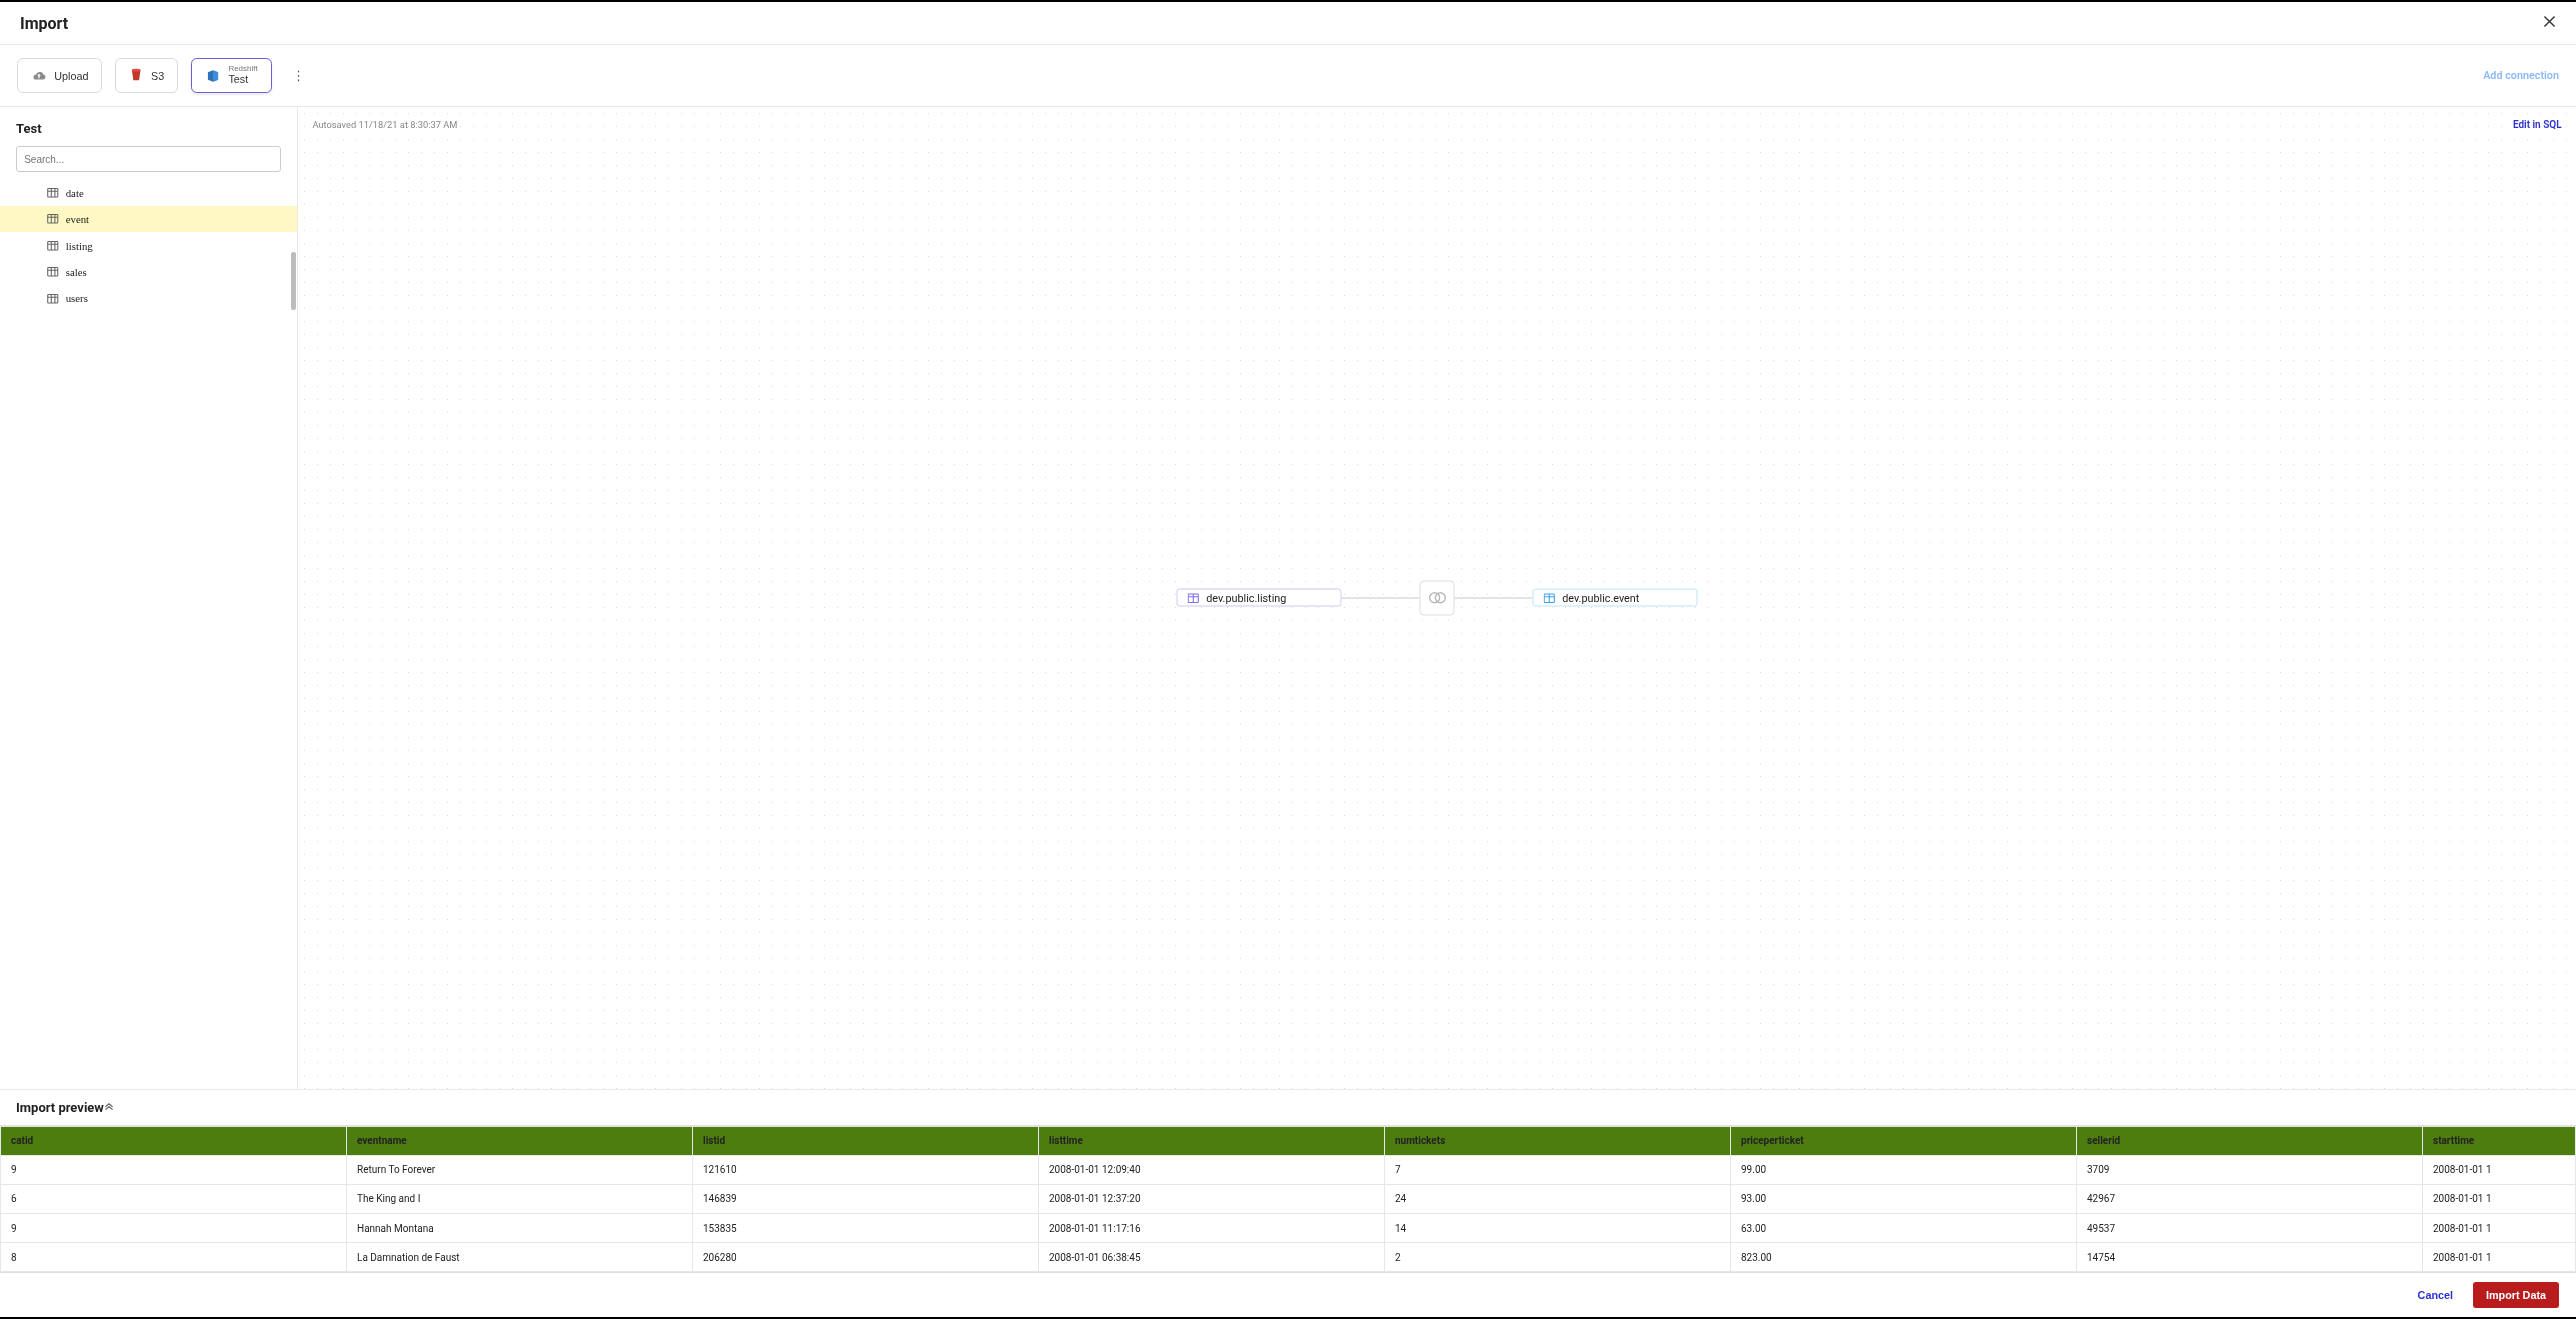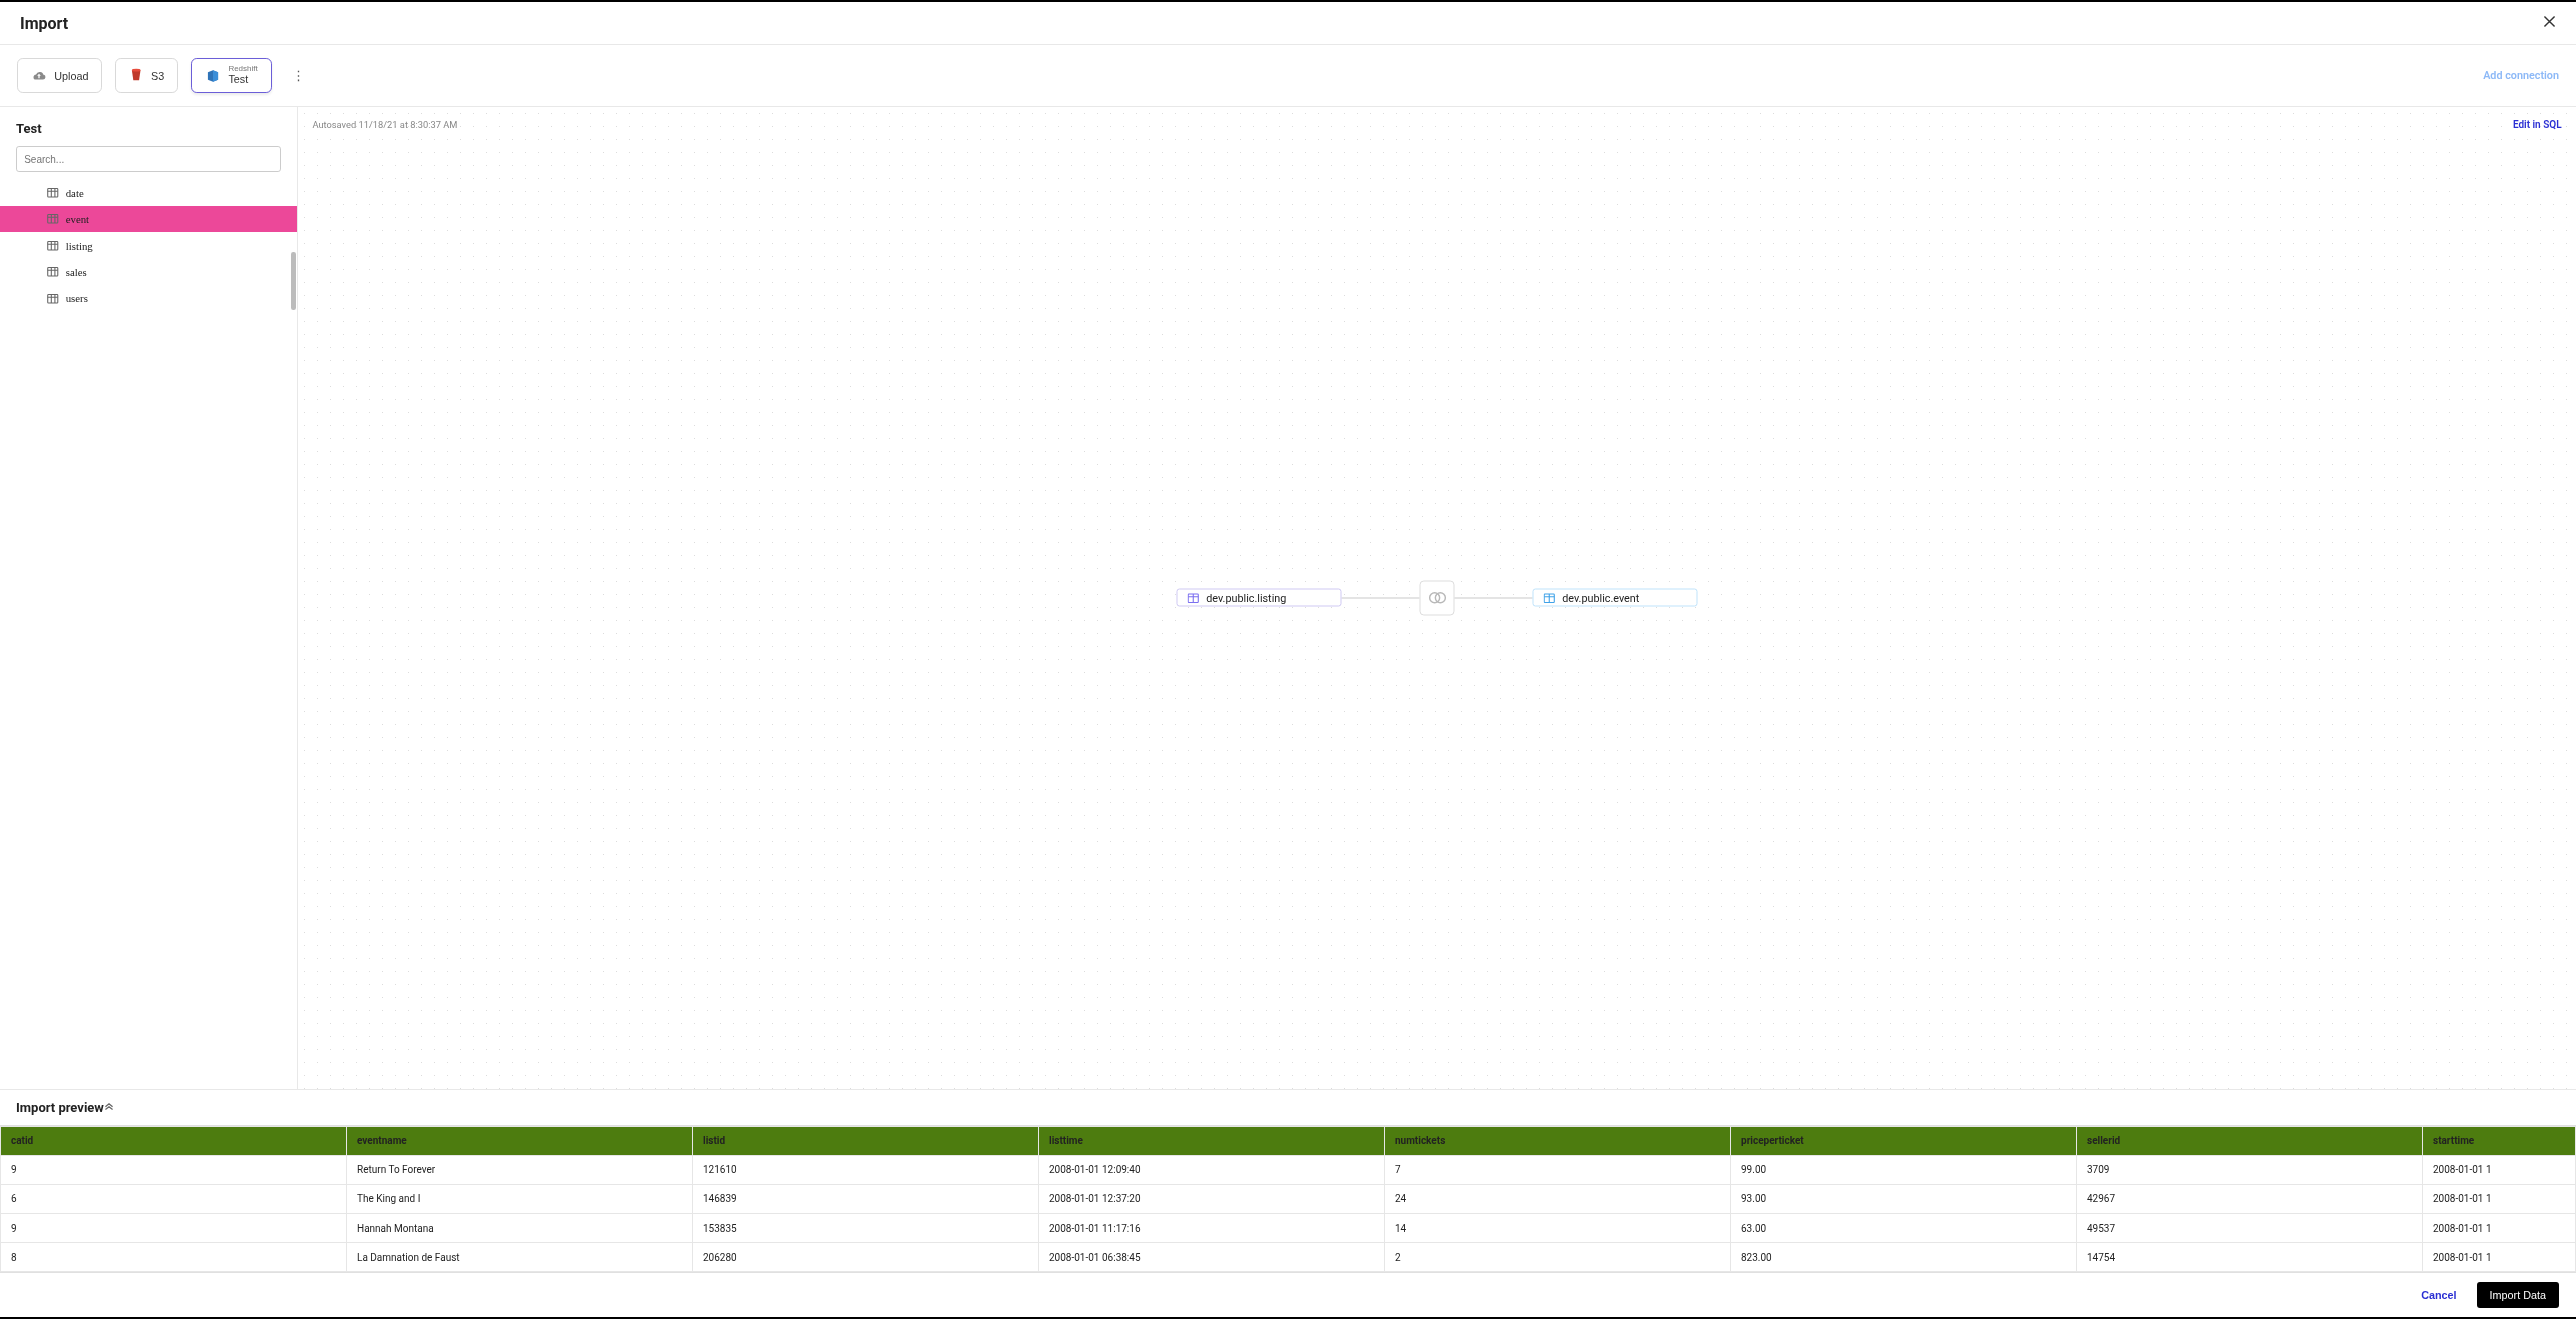--- a/index.html
+++ b/index.html
@@ -77,21 +77,21 @@
   .search {
     margin: 0 16px 7.2px;
     height: 26px; border: 0.7px solid #ccc; border-radius: 2.9px;
     padding: 0 7.2px; font-size: 10px; width: calc(100% - 32px);
   }
   .table-list { overflow-y: auto; flex: 1; position: relative; font-family: Liberation Serif, serif; }
   .table-item {
     display: flex; align-items: center; gap: 7.2px;
     padding: 7.2px 16px 7.2px 47px; cursor: pointer; font-size: 10.8px;
   }
-  .table-item.selected { background: #ec4899; }
+  .table-item.selected { background: #fef9c3; }
   .table-item svg { flex-shrink: 0; }
   .side-scroll-thumb {
     position: absolute; right: 1.4px; top: 72px; width: 4.3px; height: 58px;
     background: #bcbcbc; border-radius: 2.2px;
   }
 
   .canvas {
     flex: 1;
     position: relative;
     background-image: radial-gradient(#dcdcdc 0.7px, transparent 0.7px);
@@ -155,22 +155,22 @@
   
   .footer {
     display: flex; justify-content: flex-end; align-items: center; gap: 10px;
     padding: 8.6px 17px;
   }
   .btn-cancel {
     background: none; border: none; color: #2a2fd3; font-weight: 600; font-size: 10.8px; cursor: pointer;
     padding: 7.2px 10px;
   }
   .btn-primary {
-    background: #000000; color: #fff; border: none; border-radius: 2.9px;
-    padding: 7.2px 13px; font-size: 10.8px; font-weight: 400; cursor: pointer;
+    background: #b91c1c; color: #fff; border: none; border-radius: 2.9px;
+    padding: 7.2px 13px; font-size: 10.8px; font-weight: 700; cursor: pointer;
   }
 
   
   .ico { display:inline-flex; align-items:center; justify-content:center; }
 </style>
 </head>
 <body>
 
 <div class="app">
 

